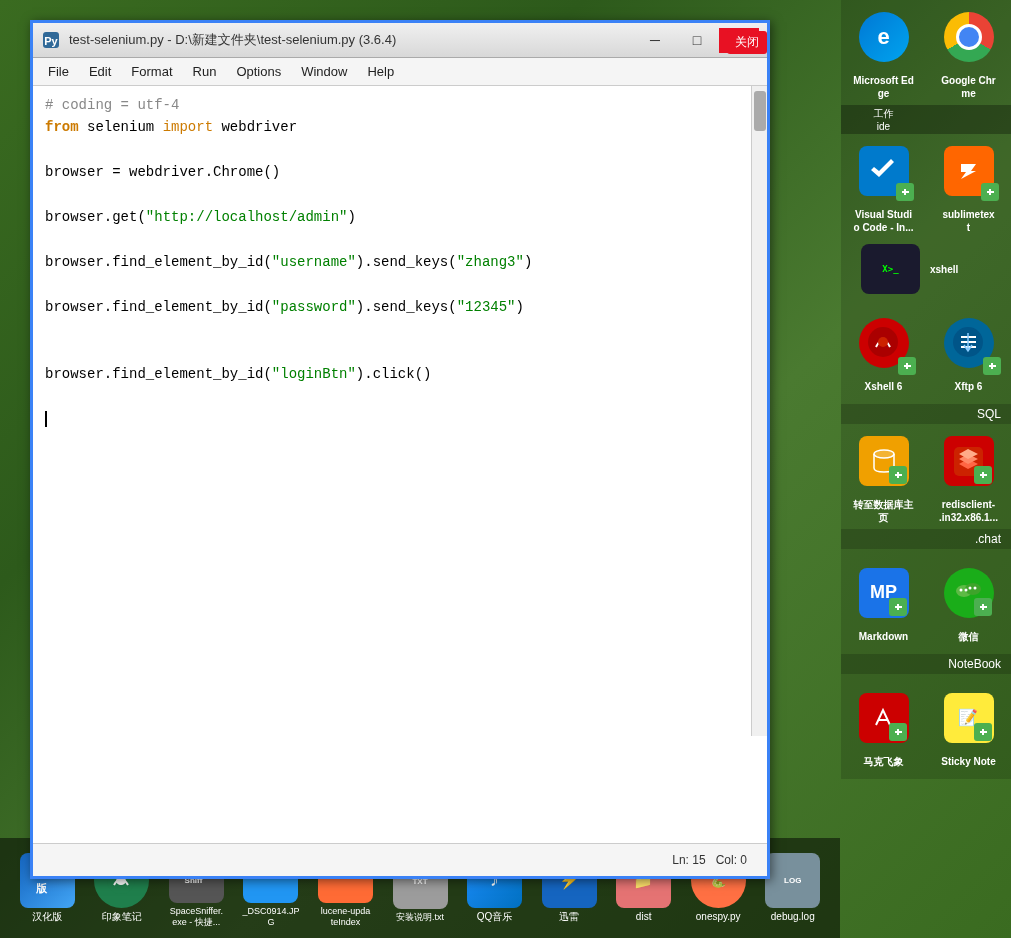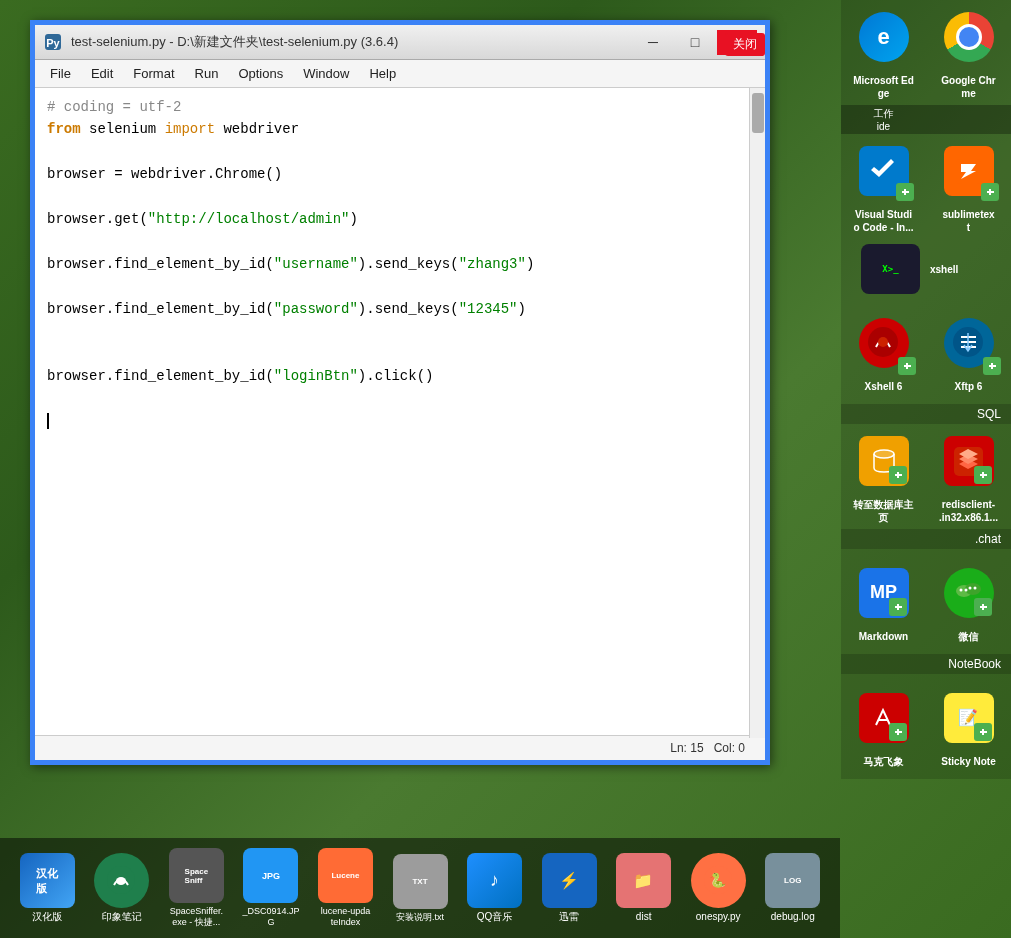--- a/index.html
+++ b/index.html
@@ -111,23 +111,23 @@
       width: 12px;
       height: 12px;
     }
 
     
     .editor-window {
       position: absolute;
       top: 20px;
       left: 30px;
       width: 740px;
-      height: 745px;
+      height: 859px;
       background: #15803d;
-      border: 5px solid #3b82f6;
+      border: 3px solid #3b82f6;
       box-shadow: 2px 2px 10px rgba(0,0,0,0.5);
       z-index: 10;
       display: flex;
       flex-direction: column;
     }
 
     
     .title-bar {
       height: 35px;
       background: linear-gradient(to bottom, #f0f0f0, #d8d8d8);
@@ -246,21 +246,21 @@
     }
 
     
     .status-bar {
       height: 25px;
       background: #f5f5f5;
       border-top: 1px solid #ccc;
       display: flex;
       align-items: center;
       justify-content: flex-end;
-      padding: 8px 20px;
+      padding: 16px 20px;
       font-size: 12px;
       color: #333;
       flex-shrink: 0;
     }
 
     
     .cursor {
       display: inline-block;
       width: 2px;
       height: 16px;
@@ -655,21 +655,21 @@
     <span class="menu-item">Edit</span>
     <span class="menu-item">Format</span>
     <span class="menu-item">Run</span>
     <span class="menu-item">Options</span>
     <span class="menu-item">Window</span>
     <span class="menu-item">Help</span>
   </div>
 
   <div class="code-area">
 
-    <div class="code-line"><span style="color:#888;"># coding = utf-2</span></div>
+    <div class="code-line"><span style="color:#888;"># coding = utf-4</span></div>
 
     <div class="code-line"><span style="color:#cc7a00;font-weight:bold;">from</span><span style="color:#000;"> selenium </span><span style="color:#cc7a00;">import</span><span style="color:#000;"> webdriver</span></div>
 
     <div class="code-line"> </div>
 
     <div class="code-line"><span style="color:#000;">browser = webdriver.Chrome()</span></div>
 
     <div class="code-line"> </div>
 
     <div class="code-line"><span style="color:#000;">browser.get(</span><span style="color:#008000;">"http://localhost/admin"</span><span style="color:#000;">)</span></div>

